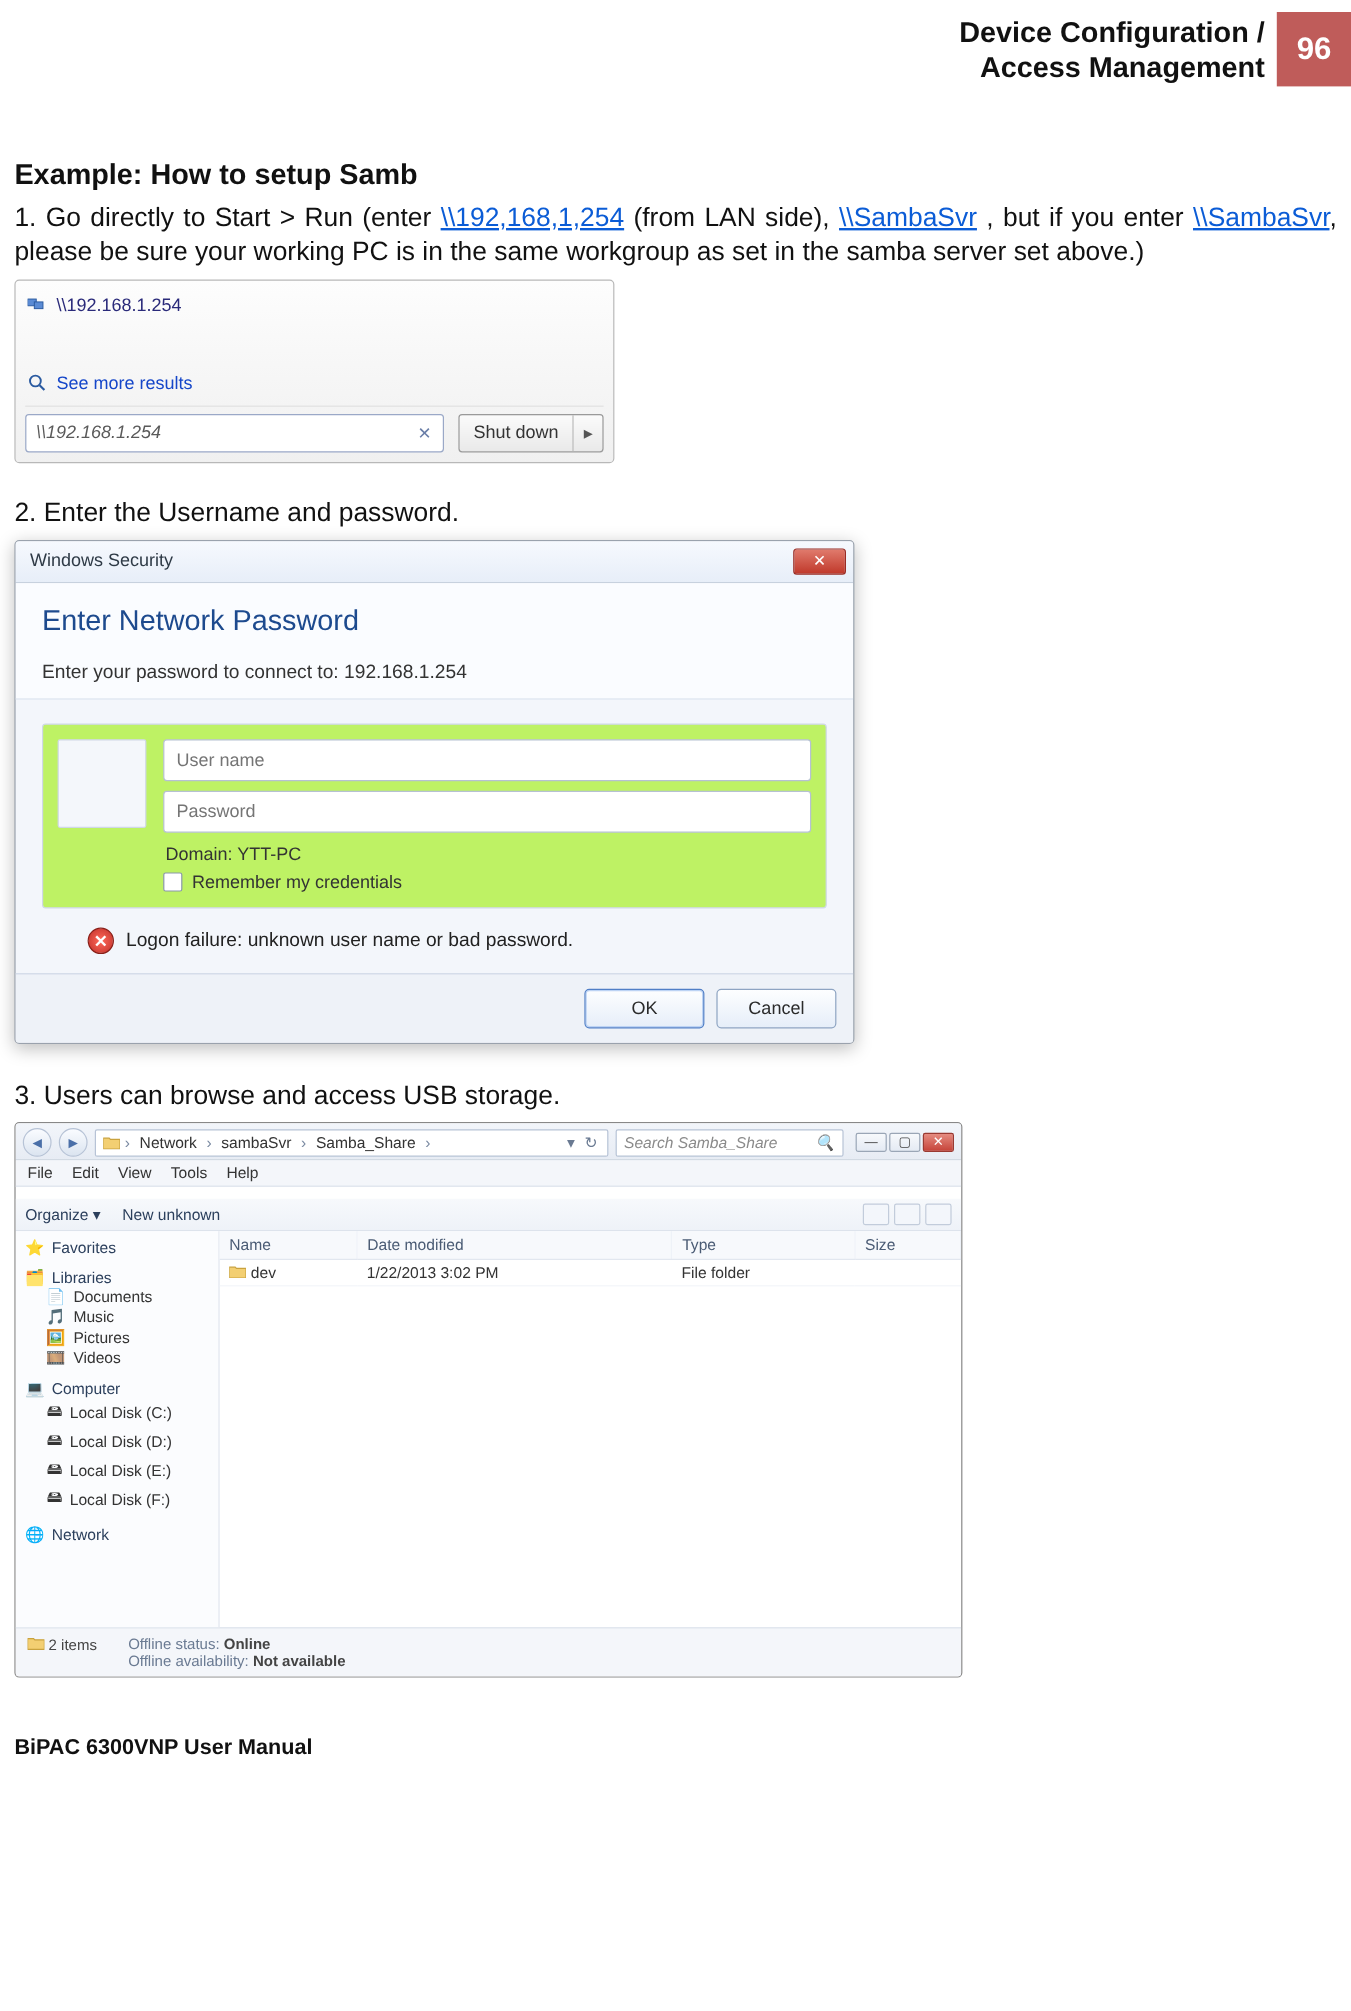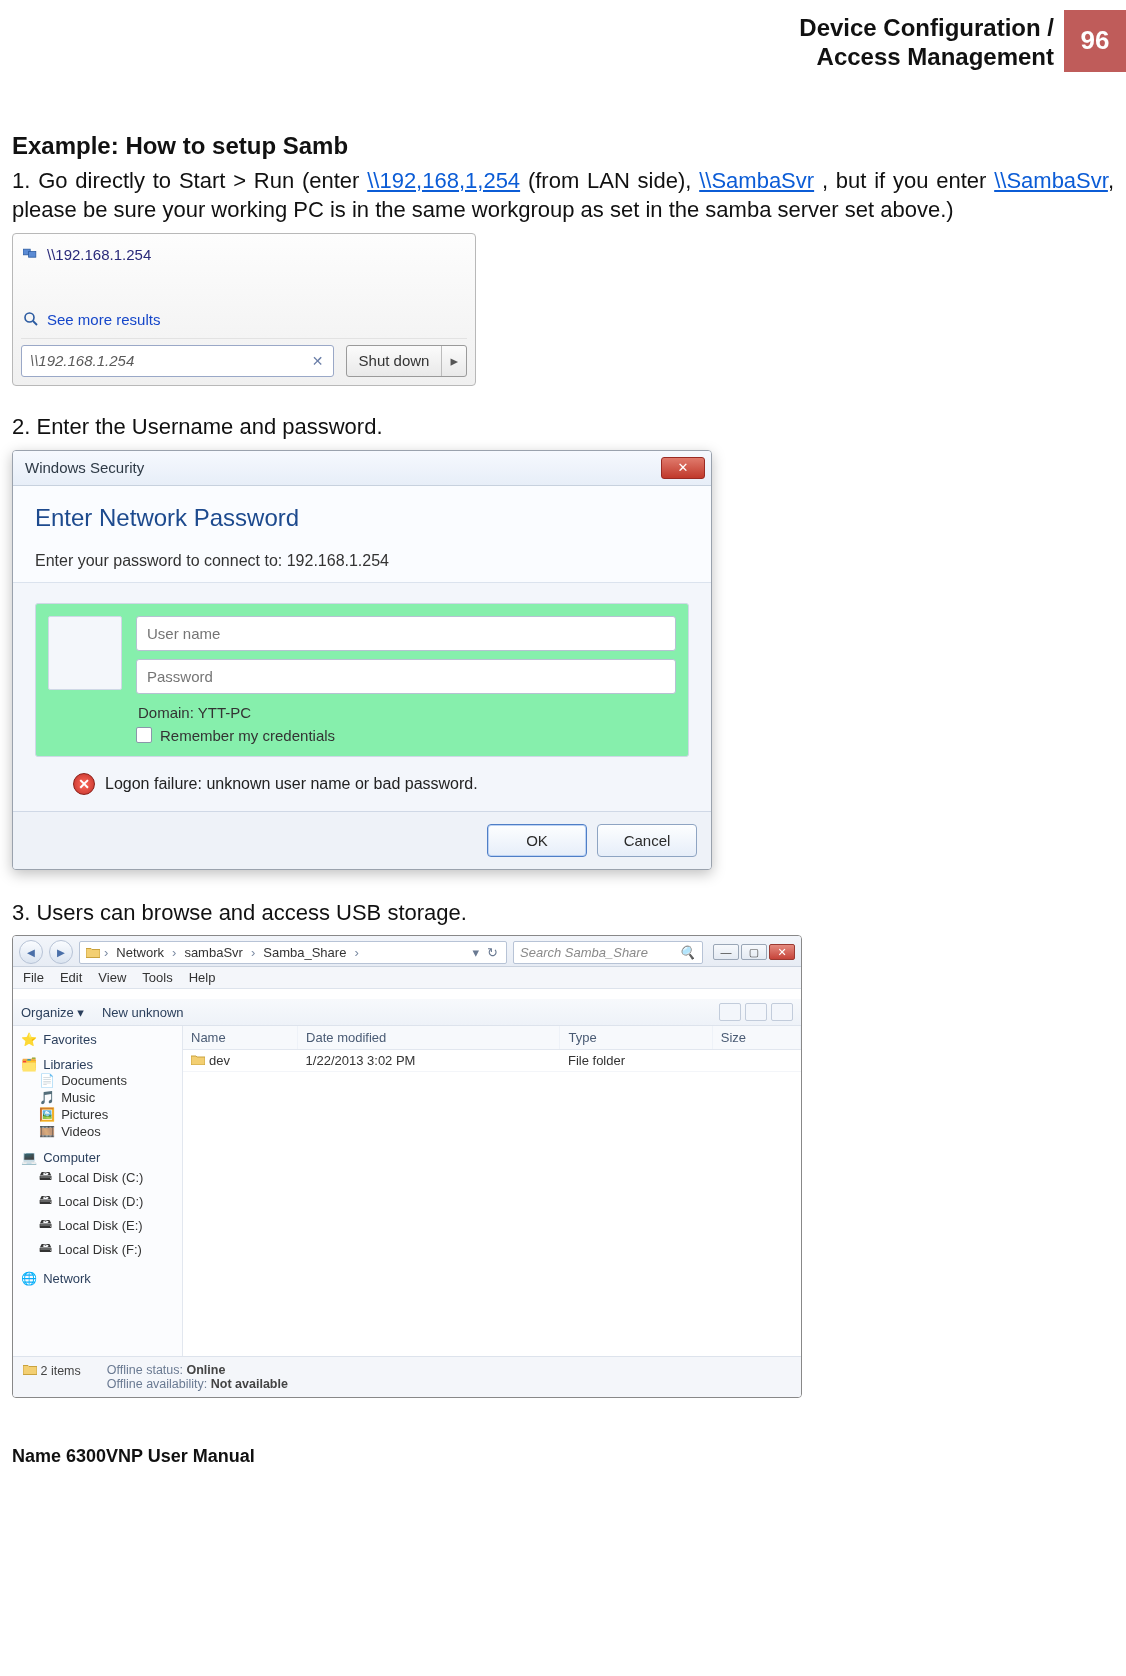--- a/index.html
+++ b/index.html
@@ -54,21 +54,21 @@
     font-size: 22px;
     margin: 4px 0 8px 0;
     line-height: 1.35;
   }
   p.step.justify { text-align: justify; }
   .lnk { color: var(--link-blue); text-decoration: underline; cursor: pointer; }
 
   
   
   .fig1 {
-    width: 464px;
+    width: 500px;
     border: 1px solid #b8b8b8;
     border-radius: 4px;
     background: linear-gradient(#fdfdfd, #f0f0f0);
     padding: 8px 8px 8px 8px;
     margin: 6px 0 26px 0;
     font-size: 15px;
     color: #333;
   }
   .fig1 .row { display: flex; align-items: center; gap: 8px; padding: 4px 2px; }
   .fig1 .sep { border-top: 1px solid #e2e2e2; margin: 6px 0; }
@@ -149,21 +149,21 @@
   .fig2 .hdr h3 {
     margin: 0 0 4px 0;
     font-size: 24px;
     font-weight: 400;
     color: #1d4a8e;
   }
   .fig2 .hdr .sub { font-size: 16px; color: #333; margin-top: 20px; }
   .fig2 .cred {
     margin: 20px 22px 6px 22px;
     padding: 12px;
-    background: #86efac;
+    background: #bef264;
     border: 1px solid #cfd8e6;
     border-radius: 3px;
     display: flex;
     gap: 14px;
   }
   .fig2 .avatar {
     width: 74px; height: 74px;
     border: 1px solid #cfd8e6;
     border-radius: 2px;
     background: #f4f7fb;
@@ -568,13 +568,13 @@
       </div>
       <div>
         <div><span class="lbl">Offline status:</span> <b>Online</b></div>
         <div><span class="lbl">Offline availability:</span> <b>Not available</b></div>
       </div>
     </div>
   </div>
 
 </div>
 
-<div class="page-footer">Name 6300VNP User Manual</div>
+<div class="page-footer">BiPAC 6300VNP User Manual</div>
 
 </body></html>

